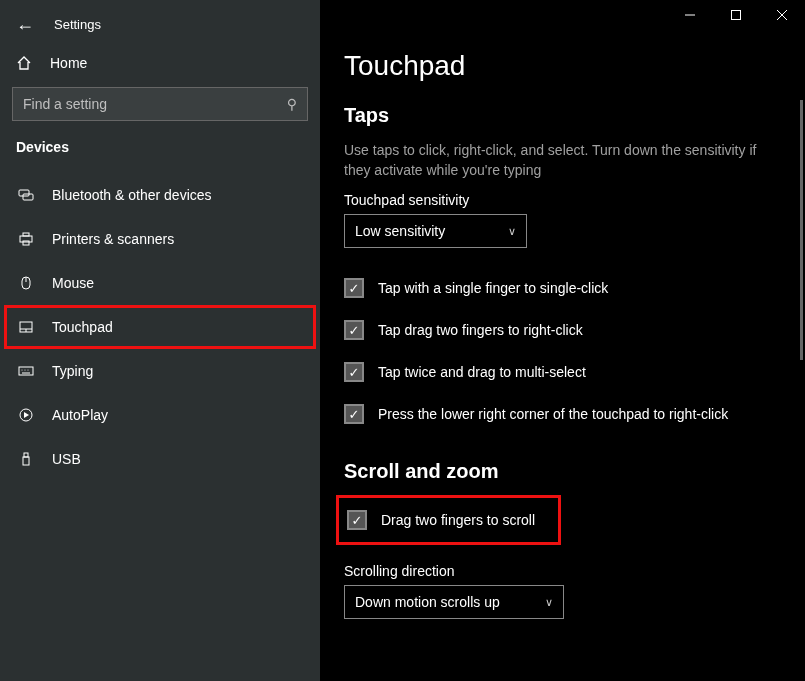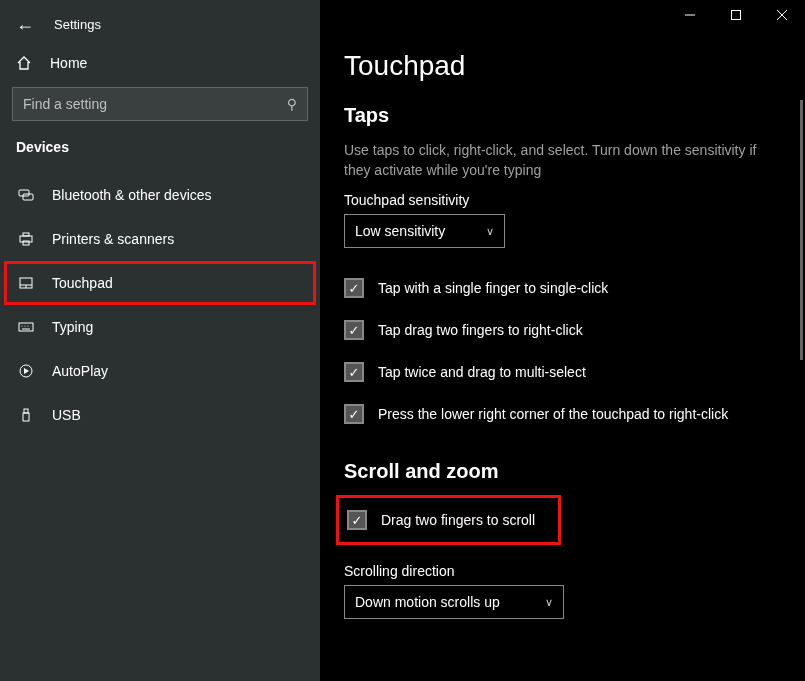--- a/index.html
+++ b/index.html
@@ -124,21 +124,21 @@
     margin-bottom: 12px;
     max-width: 430px;
   }
   .field-label {
     font-size: 14px;
     color:#fff;
     margin-bottom: 6px;
   }
   .dropdown {
     border:1px solid #888;
-    width: 161px;
+    width: 183px;
     height: 34px;
     display:flex;
     align-items:center;
     justify-content: space-between;
     padding: 0 10px;
     font-size: 14px;
     color:#fff;
     cursor:pointer;
     margin-bottom: 30px;
     background:#000;
@@ -217,20 +217,29 @@
     </li>
     <li class="nav-item">
       <span class="ic">
         <svg width="16" height="16" viewBox="0 0 16 16">
             <rect x="2" y="5" width="12" height="6" stroke="#fff" fill="none"></rect>
             <rect x="5" y="2" width="6" height="3" stroke="#fff" fill="none"></rect>
             <rect x="5" y="10" width="6" height="4" stroke="#fff" fill="none"></rect>
           </svg>
       </span>
       <span>Printers &amp; scanners</span>
+    </li>
+    <li class="nav-item">
+      <span class="ic">
+        <svg width="16" height="16" viewBox="0 0 16 16">
+            <rect x="4" y="2" width="8" height="12" rx="4" stroke="#fff" fill="none"></rect>
+            <line x1="8" y1="2" x2="8" y2="7" stroke="#fff"></line>
+          </svg>
+      </span>
+      <span>Mouse</span>
     </li>
     <li class="nav-item highlighted">
       <span class="ic">
         <svg width="16" height="16" viewBox="0 0 16 16">
             <rect x="2" y="3" width="12" height="10" stroke="#fff" fill="none"></rect>
             <line x1="2" y1="10" x2="14" y2="10" stroke="#fff"></line>
             <line x1="8" y1="10" x2="8" y2="13" stroke="#fff"></line>
           </svg>
       </span>
       <span>Touchpad</span>

